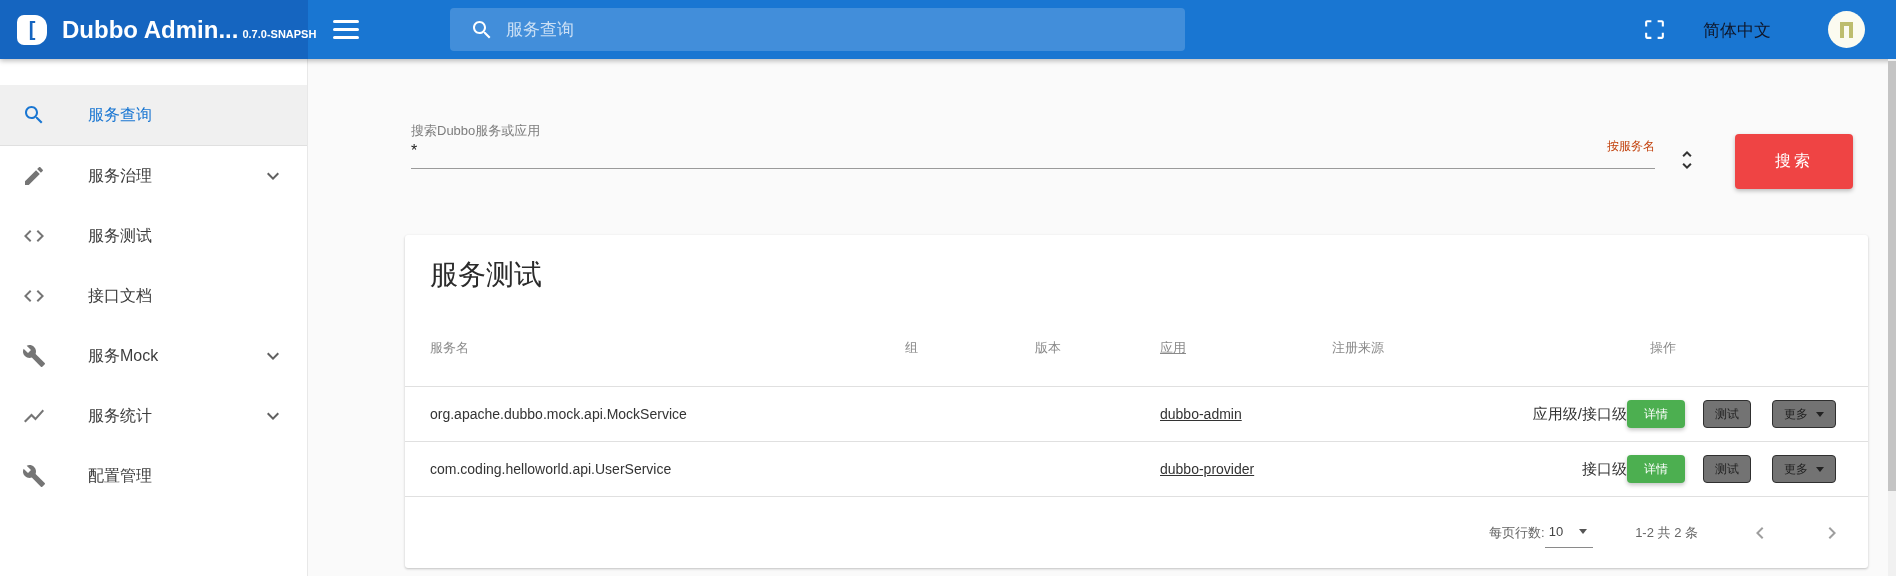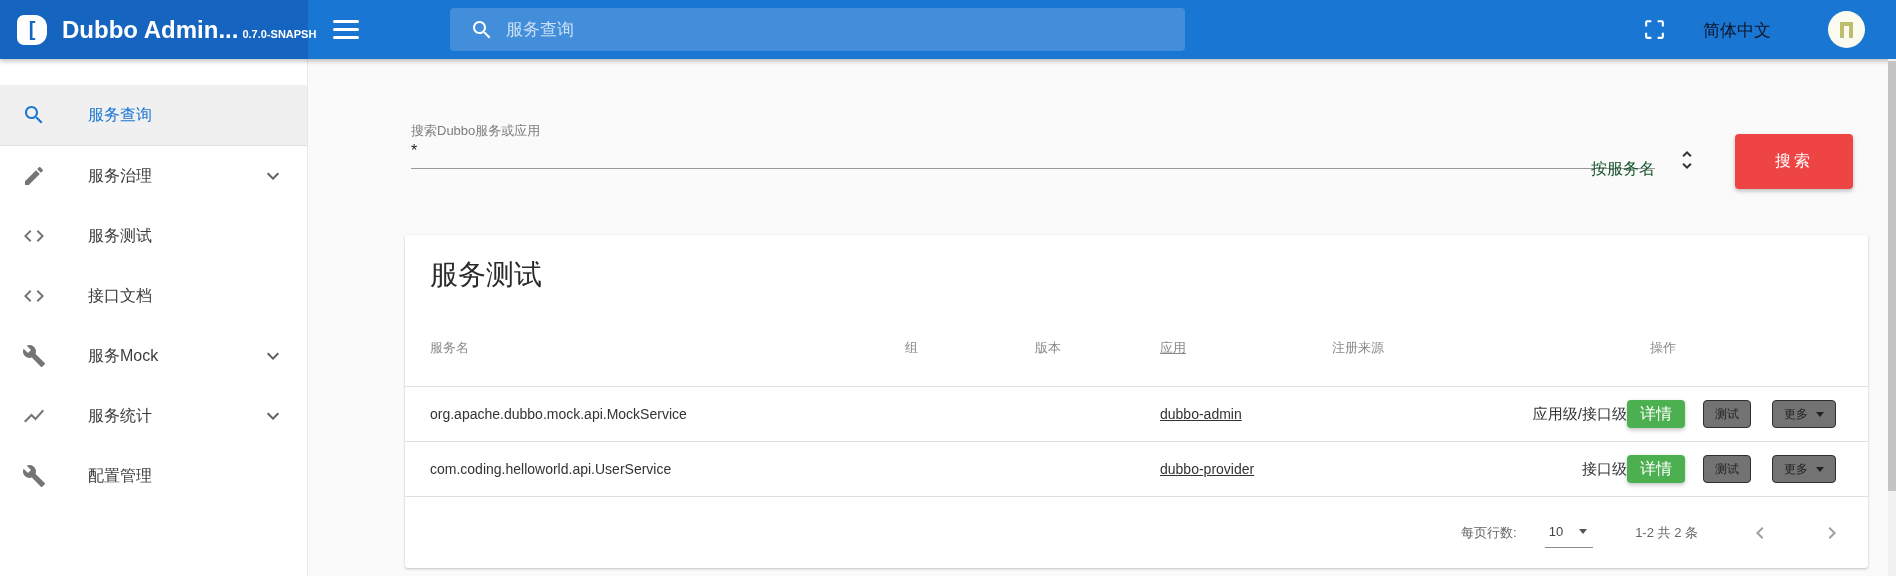--- a/index.html
+++ b/index.html
@@ -33,44 +33,44 @@
   .side-label { font-size:16px; color:#3d3d3d; }
   .side-item.selected .side-label { color:#1976d2; }
   .side-chevron { margin-left:auto; width:24px; height:24px; }
   .side-divider { height:1px; background:#e0e0e0; }
 
   
   .main { position:absolute; left:309px; top:59px; width:1587px; height:517px; background:#fafafa; }
   .field-label { position:absolute; left:102px; top:63px; font-size:13px; color:#7d7d7d; }
   .field-input { position:absolute; left:102px; top:83px; width:1100px; border:none; outline:none; background:transparent; font-size:16px; color:#222; font-family:inherit; }
   .field-underline { position:absolute; left:102px; top:109px; width:1244px; height:1px; background:#9a9a9a; }
-  .sort-label { position:absolute; left:1196px; top:79px; width:150px; text-align:right; font-size:16px; color:#14532d; cursor:pointer;margin-top:21px; }
+  .sort-label { position:absolute; left:1196px; top:79px; width:150px; text-align:right; font-size:12px; color:#c2410c; cursor:pointer; }
   .sort-toggle { position:absolute; left:1366px; top:89px; width:24px; height:24px; cursor:pointer; }
   .search-btn { position:absolute; left:1426px; top:75px; width:118px; height:55px; background:#ef4444; color:#fff; border:none; border-radius:4px; font-size:16px; letter-spacing:3px; font-family:inherit; cursor:pointer; box-shadow:0 2px 4px rgba(0,0,0,.25); display:flex; align-items:center; justify-content:center; }
 
   
   .card { position:absolute; left:96px; top:176px; width:1463px; height:333px; background:#fff; border-radius:3px; box-shadow:0 1px 3px rgba(0,0,0,.14),0 1px 2px rgba(0,0,0,.1); display:flex; flex-direction:column; }
   .card-title { padding:21px 25px 0; font-size:28px; color:#2b2b2b; height:75px; }
   .thead { display:flex; align-items:center; height:76px; color:#8a8a8a; font-size:13px; flex:none; }
   .trow { display:flex; align-items:center; height:55px; border-top:1px solid #e0e0e0; font-size:14px; color:#333; flex:none; }
   .col-service { width:500px; padding-left:25px; }
   .col-group { width:130px; }
   .col-version { width:125px; }
   .col-app { width:172px;text-decoration:underline; }
   .col-registry { width:295px; }
   .col-actions { flex:1; display:flex; align-items:center; }
   .thead .col-actions { padding-left:23px; }
   .registry-val { font-size:15px;text-align:right; }
-  .btn-detail { width:58px; height:28px; background:#4caf50; color:#fff; font-size:16px; border:none; border-radius:4px; display:flex; align-items:center; justify-content:center; box-shadow:0 2px 4px rgba(0,0,0,.24); cursor:pointer; font-family:inherit; }
+  .btn-detail { width:58px; height:28px; background:#4caf50; color:#fff; font-size:12px; border:none; border-radius:4px; display:flex; align-items:center; justify-content:center; box-shadow:0 2px 4px rgba(0,0,0,.24); cursor:pointer; font-family:inherit; }
   .btn-outline { height:28px; border:1px solid #2f2f2f; border-radius:4px; background:#737373; color:#222; font-size:12px; display:flex; align-items:center; justify-content:center; padding:0 11px; cursor:pointer; font-family:inherit; }
   .btn-test { margin-left:18px; }
   .btn-more { margin-left:21px; }
   .caret-down { width:0; height:0; border-left:4px solid transparent; border-right:4px solid transparent; border-top:5px solid #222; margin-left:8px; }
   .tfoot { flex:1; border-top:1px solid #e0e0e0; display:flex; align-items:center; justify-content:flex-end; color:#666; font-size:13px; padding-right:24px; }
-  .rows-select { display:flex; align-items:center; margin-left:28px; border-bottom:1px solid #8a8a8a; padding:6px 6px 8px 4px; cursor:pointer; color:#444; }
+  .rows-select { display:flex; align-items:center; border-bottom:1px solid #8a8a8a; padding:6px 6px 8px 4px; cursor:pointer; color:#444; }
   .rows-select .caret-down { border-top-color:#555; margin-left:16px; }
   .range-label { margin-left:42px; }
   .page-btn { margin-left:50px; width:24px; height:24px; cursor:default; }
   .page-btn.next { margin-left:48px; }
 
   
   .scrollbar-track { position:absolute; right:0; top:59px; width:8px; height:517px; background:#f1f1f1; z-index:30; }
   .scrollbar-thumb { position:absolute; top:2px; right:0; width:8px; height:430px; background:#c4c4c4; }
 </style>
 </head>

